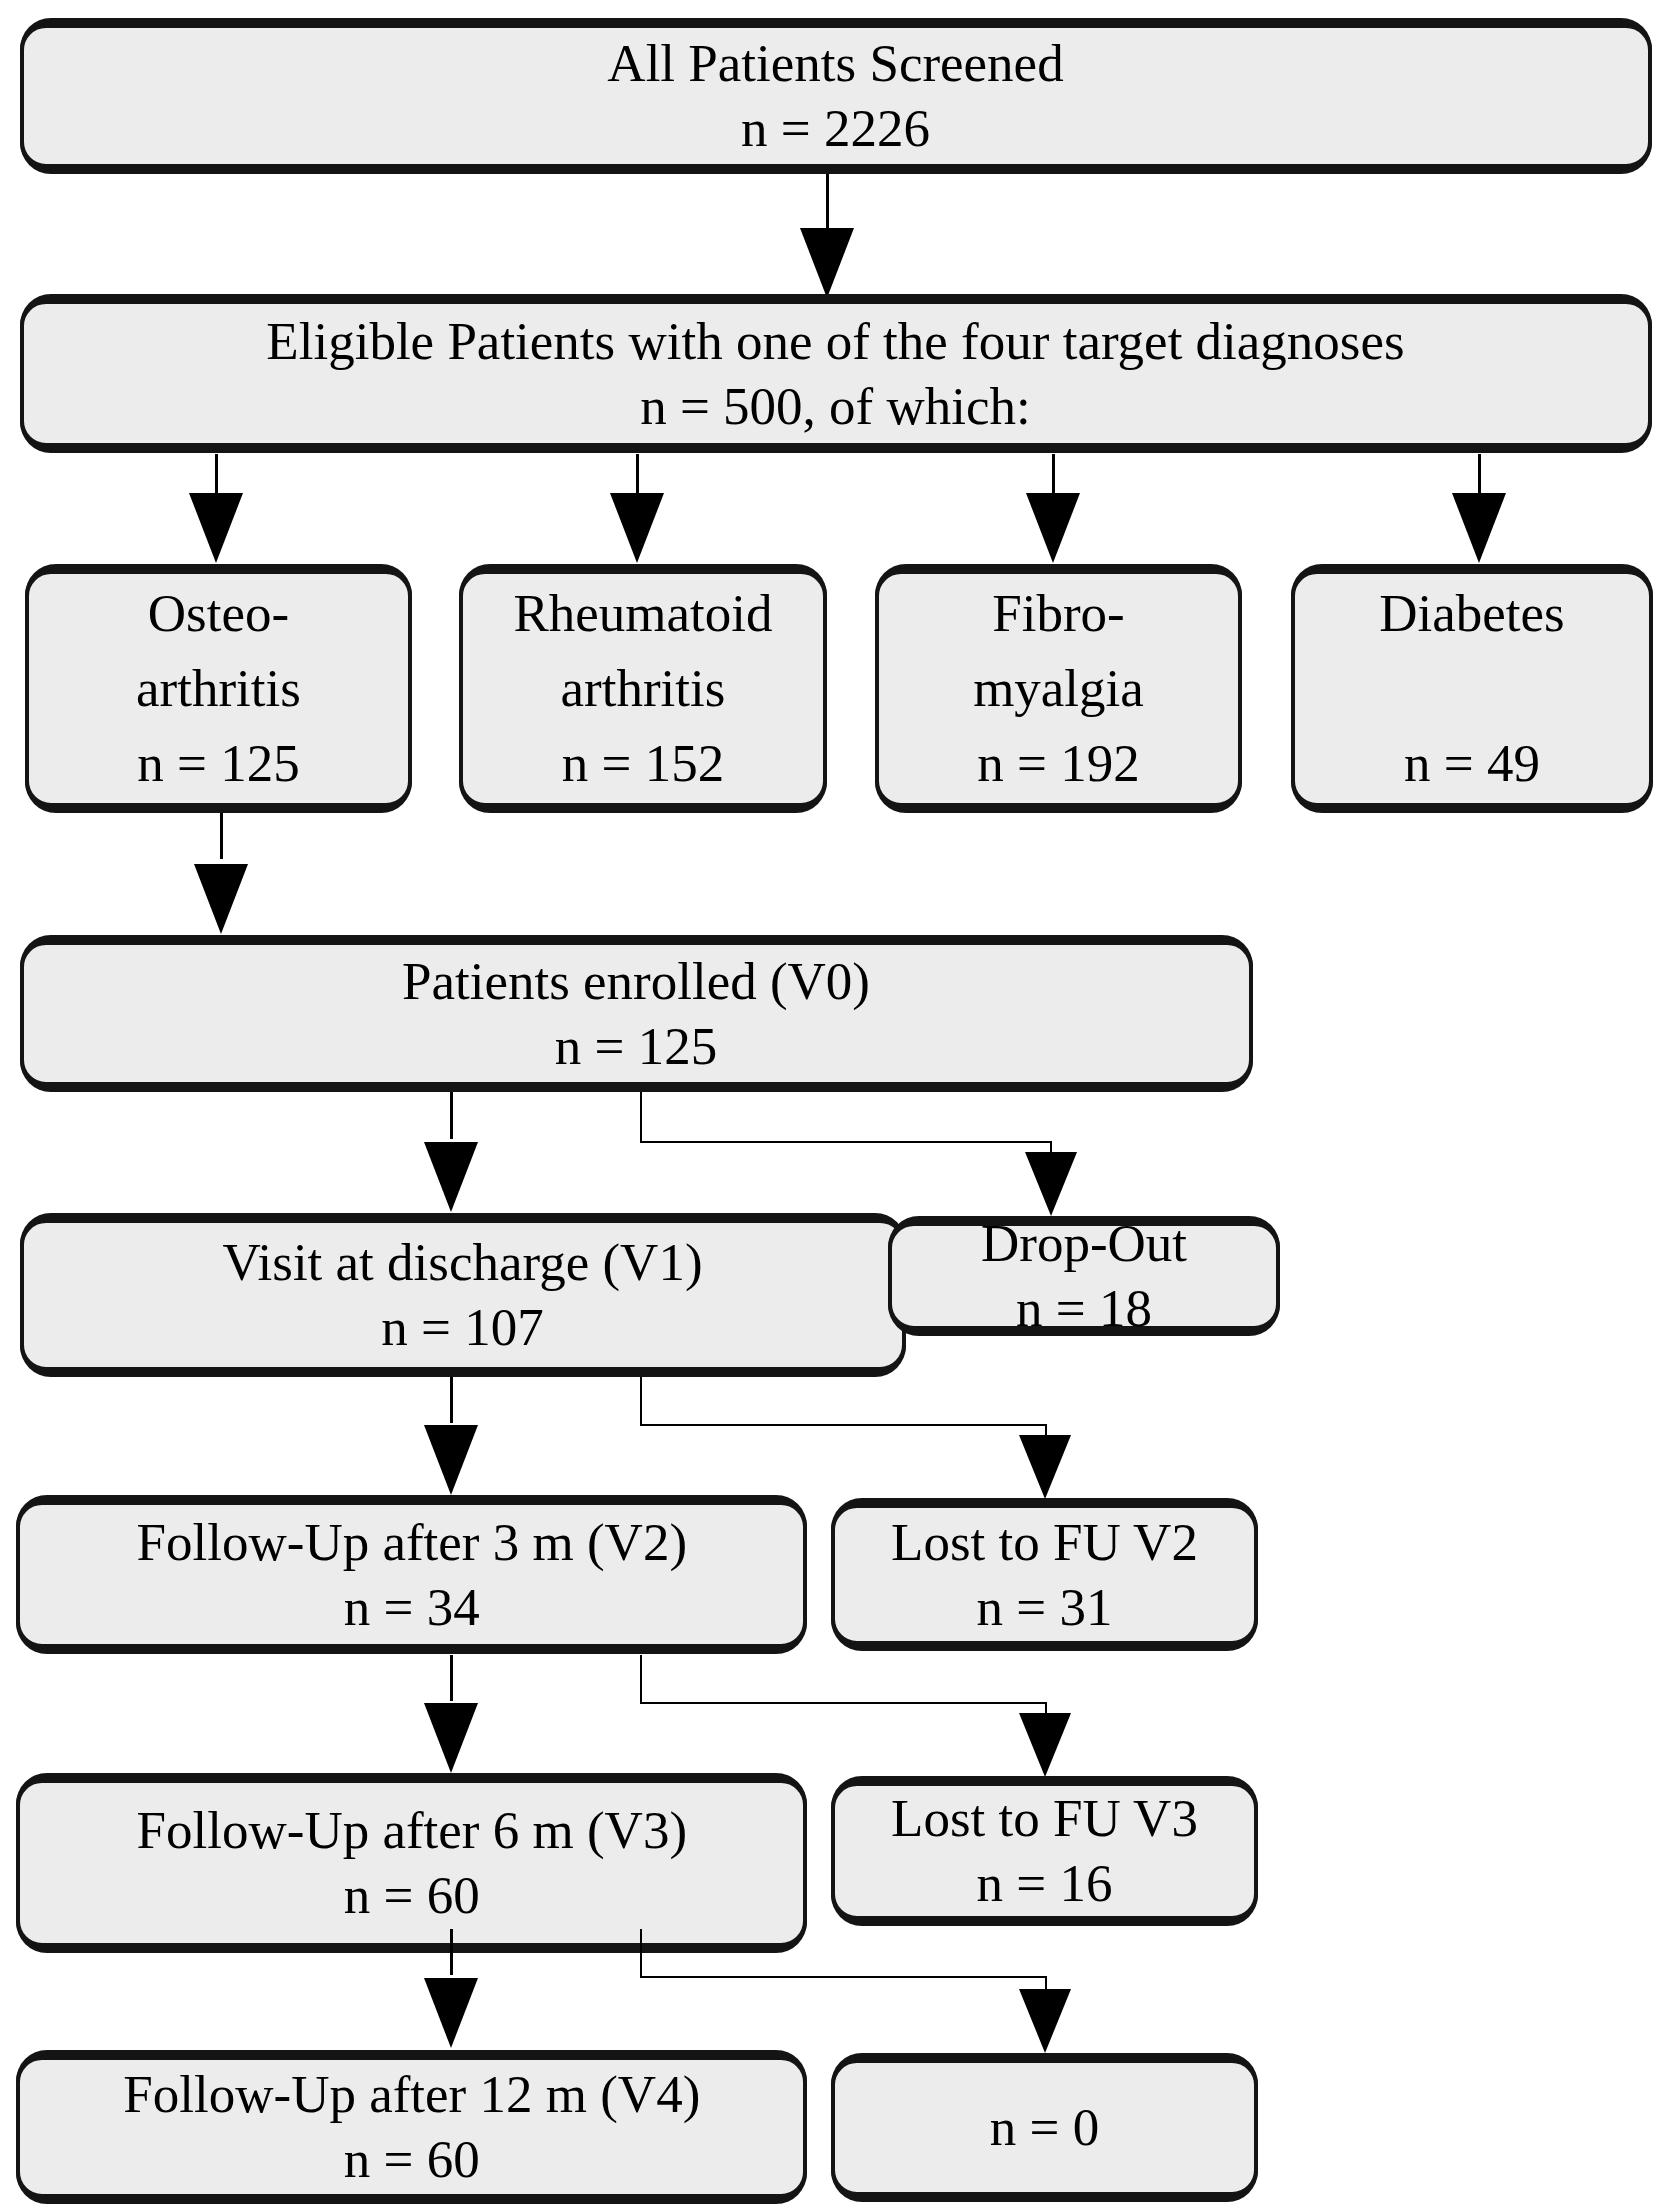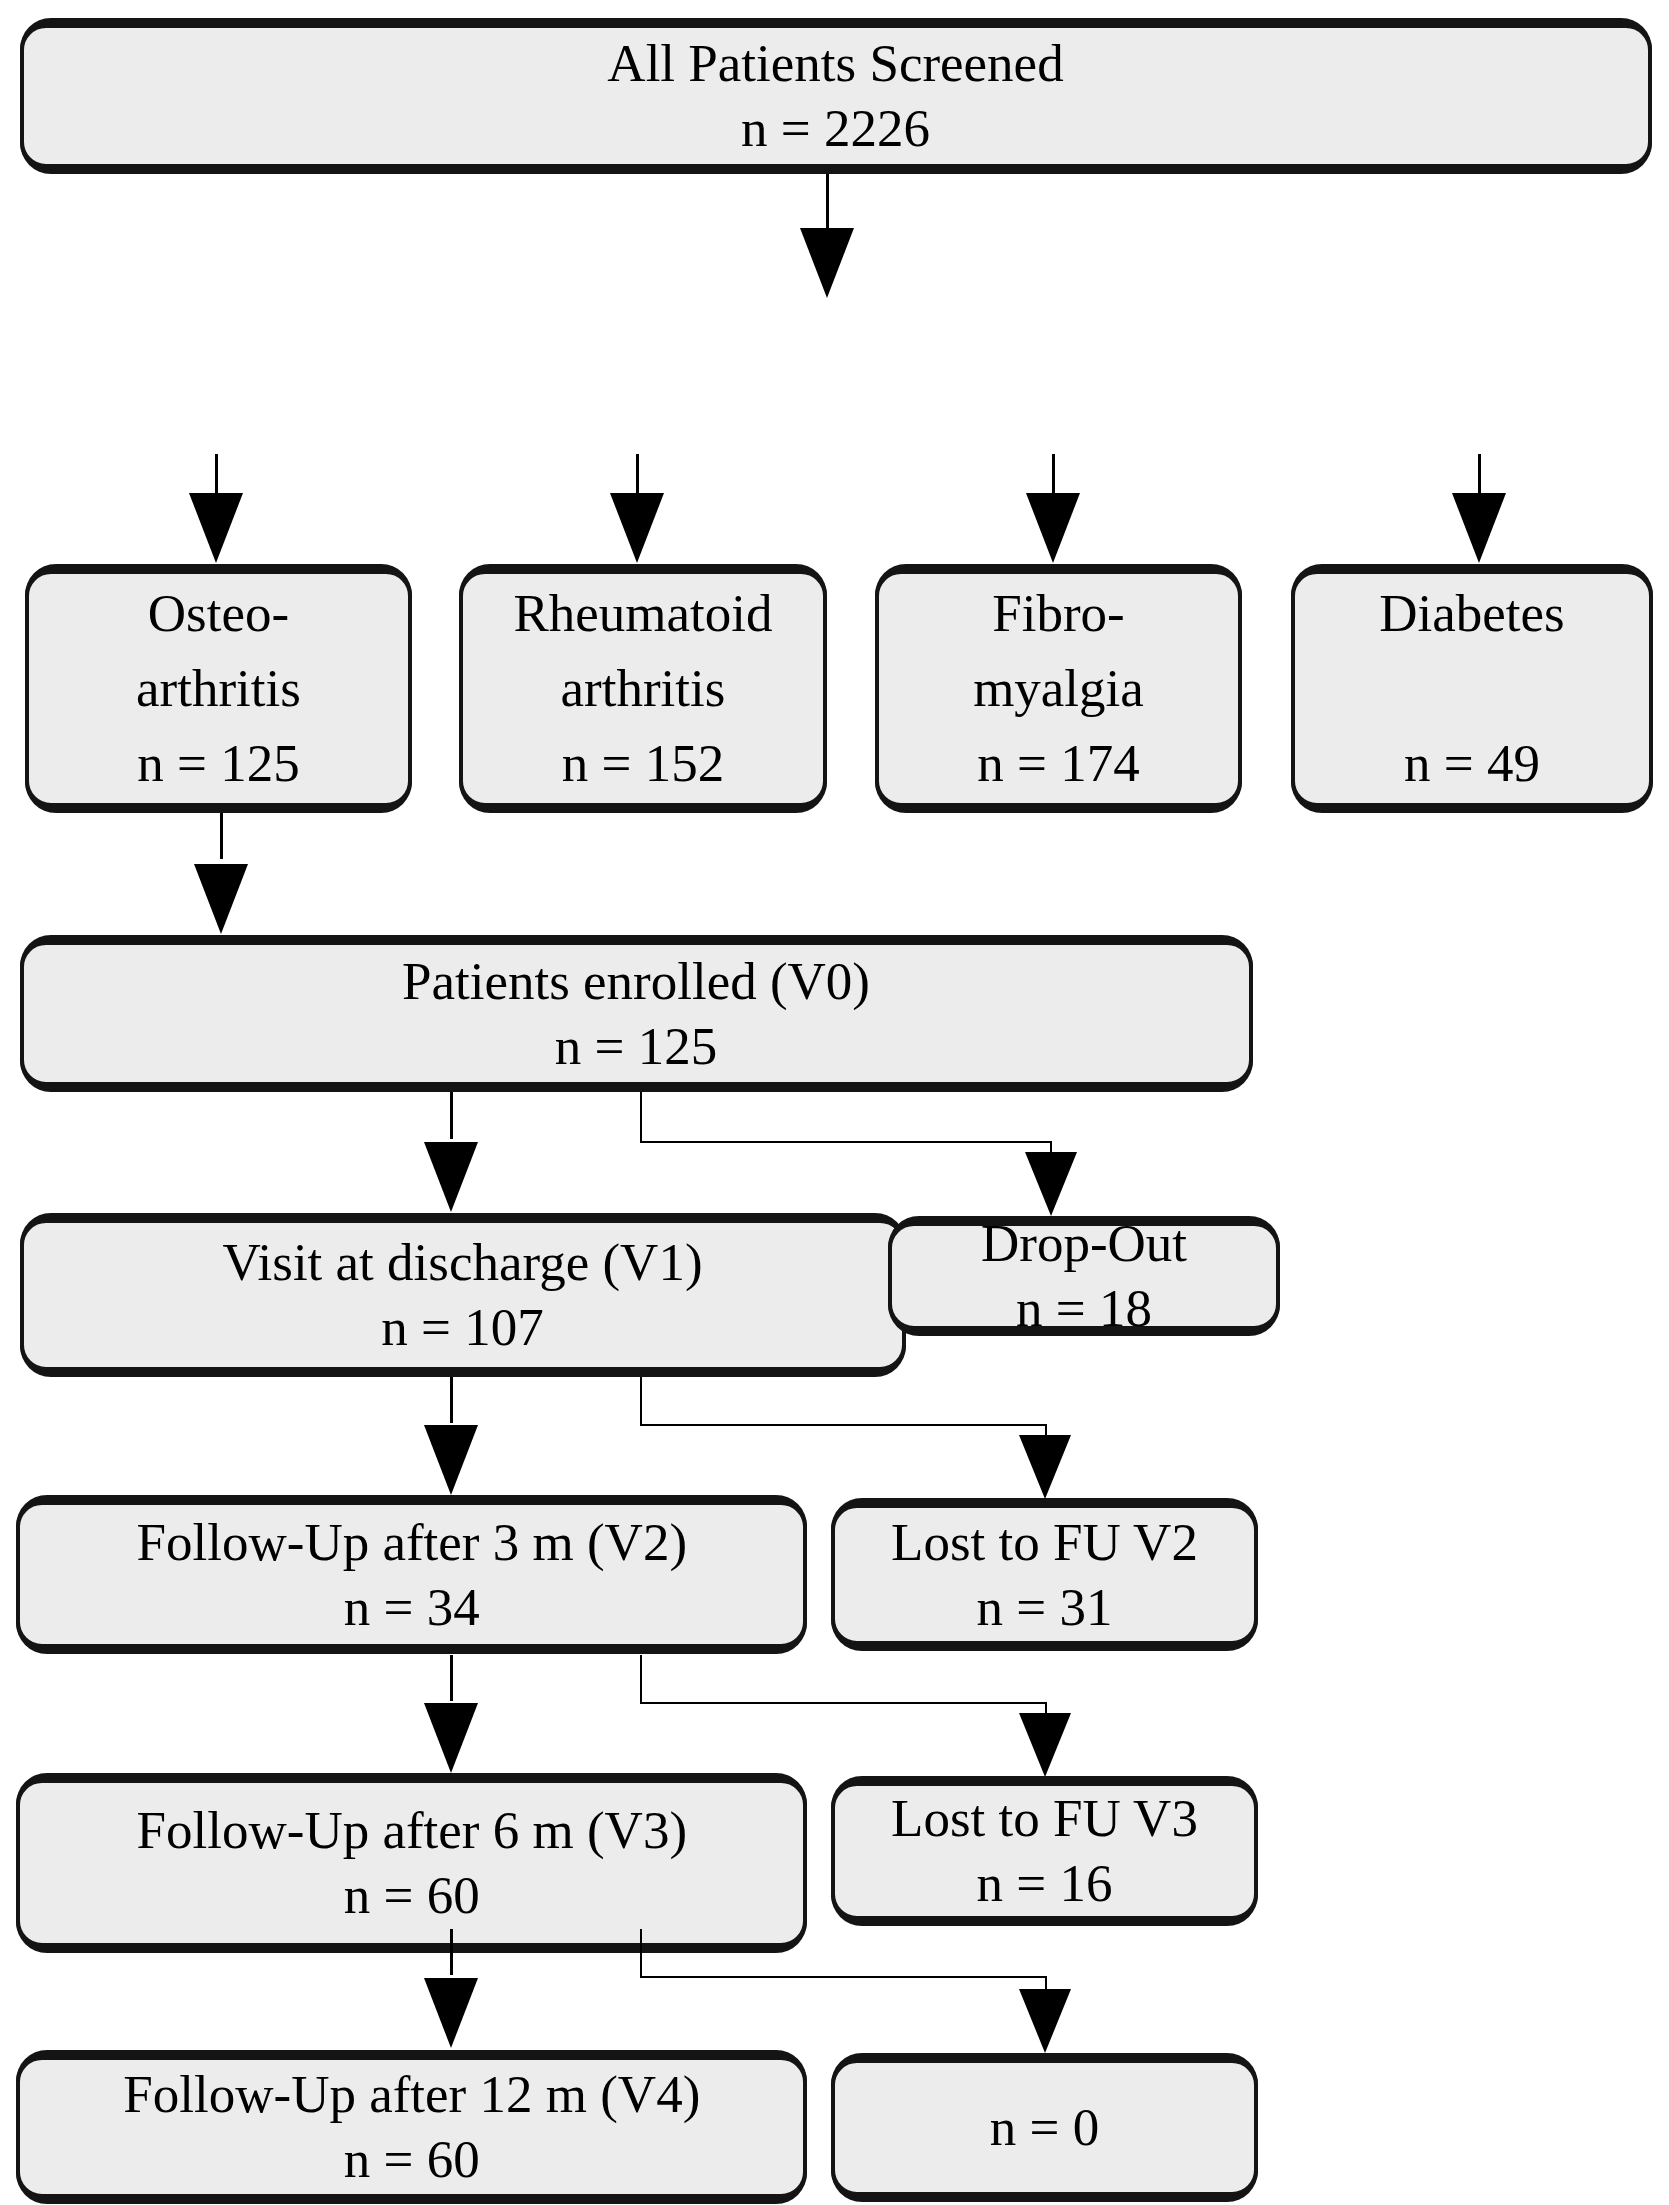--- a/index.html
+++ b/index.html
@@ -53,20 +53,26 @@
   <div class="obox" style="left:19.5px;top:18px;width:1632px;height:156px">
     <div class="ibox">
       <div class="bl">All Patients Screened</div>
       <div class="bl">n = 2226</div>
     </div>
   </div>
 
   <div class="stem" style="left:826px;top:174px;height:57px"></div>
   <div class="head" style="left:800px;top:228px"></div>
 
+  <div class="obox" style="left:19.5px;top:294px;width:1632px;height:159px">
+    <div class="ibox">
+      <div class="bl">Eligible Patients with one of the four target diagnoses</div>
+      <div class="bl">n = 500, of which:</div>
+    </div>
+  </div>
 
   <div class="stem" style="left:215px;top:454px;height:42px"></div>
   <div class="head" style="left:189px;top:493px"></div>
 
   <div class="stem" style="left:636px;top:454px;height:42px"></div>
   <div class="head" style="left:610px;top:493px"></div>
 
   <div class="stem" style="left:1052px;top:454px;height:42px"></div>
   <div class="head" style="left:1026px;top:493px"></div>
 
@@ -86,21 +92,21 @@
       <div class="bl">Rheumatoid</div>
       <div class="bl">arthritis</div>
       <div class="bl">n = 152</div>
     </div>
   </div>
 
   <div class="obox" style="left:875px;top:564px;width:367px;height:249px">
     <div class="ibox tall">
       <div class="bl">Fibro-</div>
       <div class="bl">myalgia</div>
-      <div class="bl">n = 174</div>
+      <div class="bl">n = 192</div>
     </div>
   </div>
 
   <div class="obox" style="left:1291px;top:564px;width:362px;height:249px">
     <div class="ibox tall">
       <div class="bl">Diabetes</div>
       <div class="bl"></div>
       <div class="bl">n = 49</div>
     </div>
   </div>

